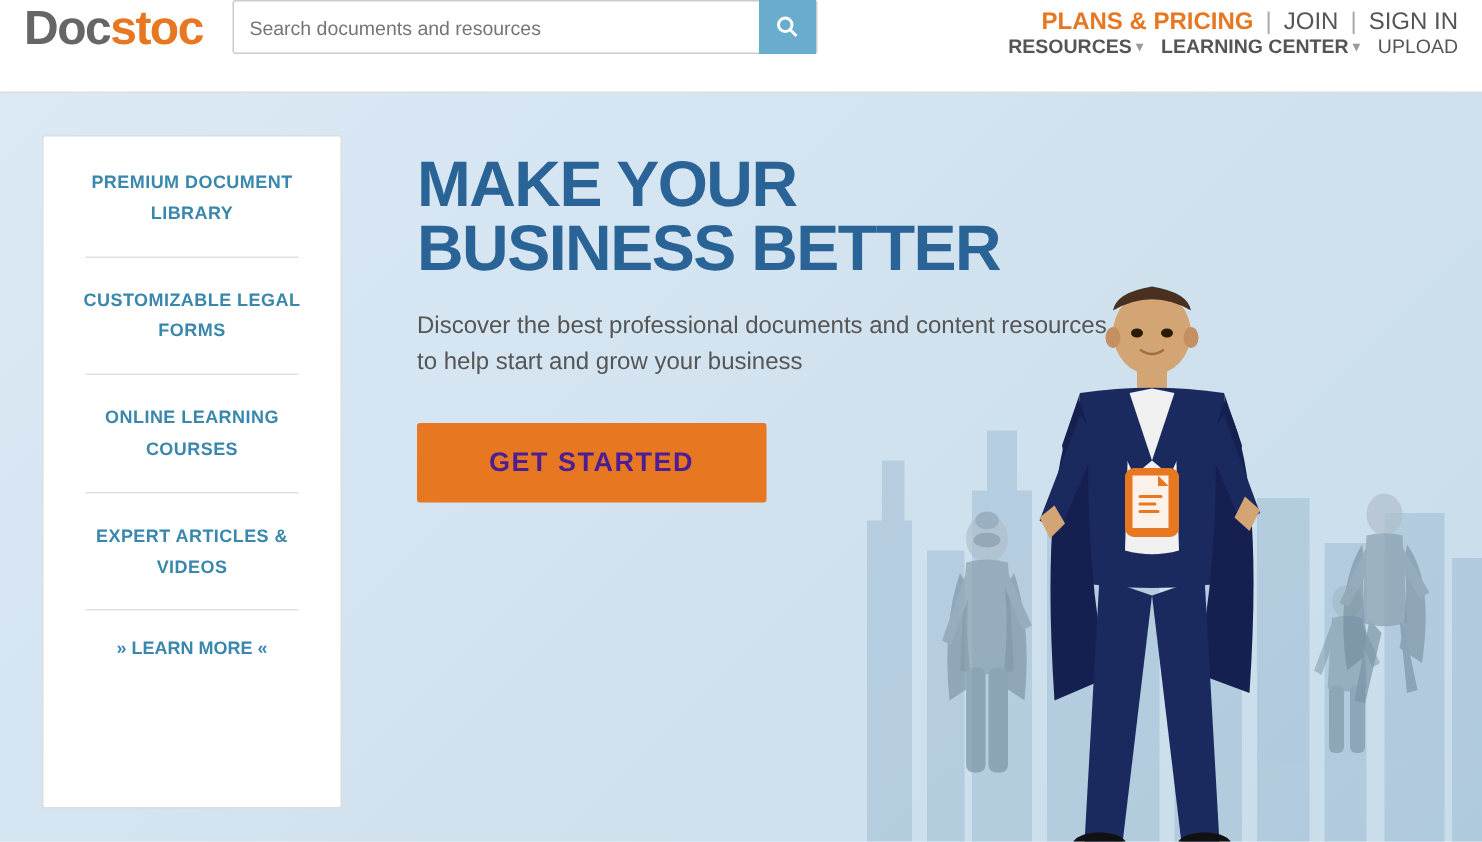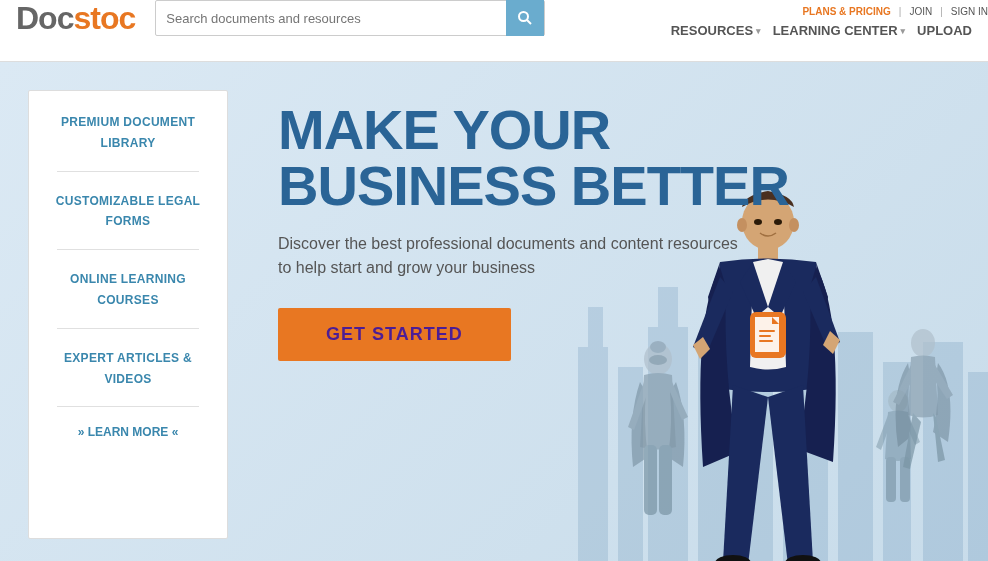--- a/index.html
+++ b/index.html
@@ -65,24 +65,24 @@
       display: flex;
       align-items: center;
       justify-content: center;
       color: #fff;
       font-size: 16px;
     }
 
     .top-right-links {
       position: absolute;
       top: 6px;
-      right: 0;
+      right: 16px;
       display: flex;
       gap: 8px;
-      font-size: 10px;
+      font-size: 16px;
     }
     .plans-link {
       color: #e87722;
       font-weight: bold;
       text-decoration: none;
       cursor: pointer;
     }
     .join-link, .signin-link {
       color: #555;
       text-decoration: none;
@@ -107,21 +107,21 @@
       gap: 3px;
       color: #555;
       text-decoration: none;
     }
     .chevron {
       font-size: 9px;
       color: #999;
     }
     .upload-link {
       color: #555;
-      font-weight: bold;
+      font-weight: normal;
       cursor: pointer;
     }
 
     
     .hero {
       background: linear-gradient(135deg, #dbe9f4 0%, #c8dcea 100%);
       height: 505px;
       display: flex;
       position: relative;
       overflow: hidden;
@@ -169,21 +169,21 @@
 
     
     .hero-content {
       flex: 1;
       padding: 40px 30px 30px 50px;
       z-index: 2;
       position: relative;
     }
 
     .hero-title {
-      font-size: 56px;
+      font-size: 43px;
       font-weight: 900;
       color: #2a6496;
       line-height: 1.0;
       margin-bottom: 18px;
       text-transform: uppercase;
       letter-spacing: -1px;
     }
 
     .hero-subtitle {
       font-size: 16px;

